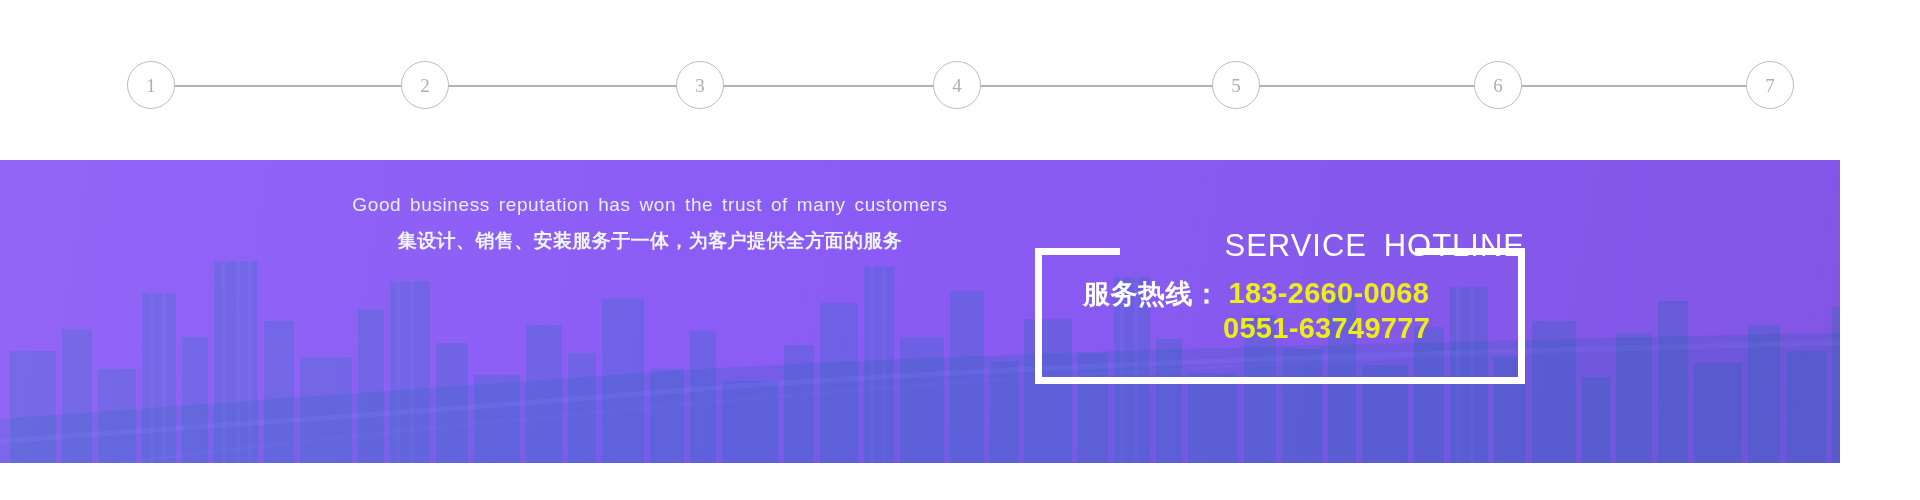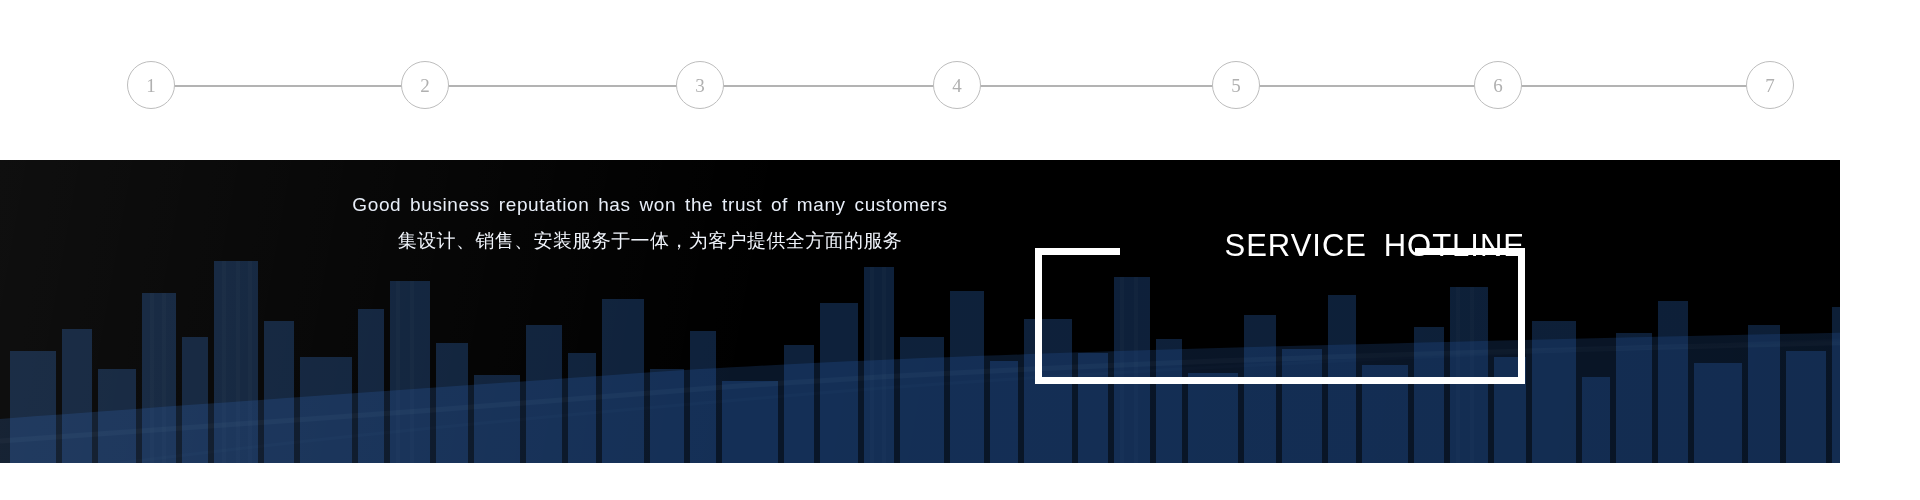--- a/index.html
+++ b/index.html
@@ -52,21 +52,21 @@
     letter-spacing: 0;
   }
 
   
   .banner {
     position: absolute;
     left: 0;
     top: 160px;
     width: 1840px;
     height: 303px;
-    background: #000000;
+    background: #8b5cf6;
     overflow: hidden;
   }
   .banner-gradient {
     position: absolute;
     inset: 0;
     background:
       linear-gradient(100deg, rgba(255,255,255,0.06) 0%, rgba(0,0,0,0.00) 42%, rgba(0,0,0,0.07) 100%);
     pointer-events: none;
   }
   .banner-skyline {
@@ -111,21 +111,21 @@
     font-size: 32px;
     font-weight: 400;
     letter-spacing: 1px;
     color: #ffffff;
     line-height: 1.2;
     white-space: nowrap;
   }
   .slogan-cn-sub {
     margin-top: 14px;
     font-size: 19px;
-    font-weight: 400;
+    font-weight: 700;
     letter-spacing: 0.4px;
     color: #f0f4fb;
     line-height: 1.2;
     white-space: nowrap;
   }
 
   
   .hotline-box {
     position: absolute;
     left: 1035px;
@@ -308,14 +308,24 @@
 
   <div class="hotline-box">
     <div class="hl-border-left"></div>
     <div class="hl-border-right"></div>
     <div class="hl-border-bottom"></div>
     <div class="hl-border-top-l"></div>
     <div class="hl-border-top-r"></div>
 
     <div class="hl-title">SERVICE  HOTLINE</div>
 
+    <div class="hl-rows">
+      <div class="hl-row">
+        <span class="hl-label">服务热线：</span>
+        <span class="hl-number">183-2660-0068</span>
+      </div>
+      <div class="hl-row hl-row-2">
+        <span class="hl-spacer"></span>
+        <span class="hl-number">0551-63749777</span>
+      </div>
+    </div>
   </div>
 </div>
 
 </body></html>

